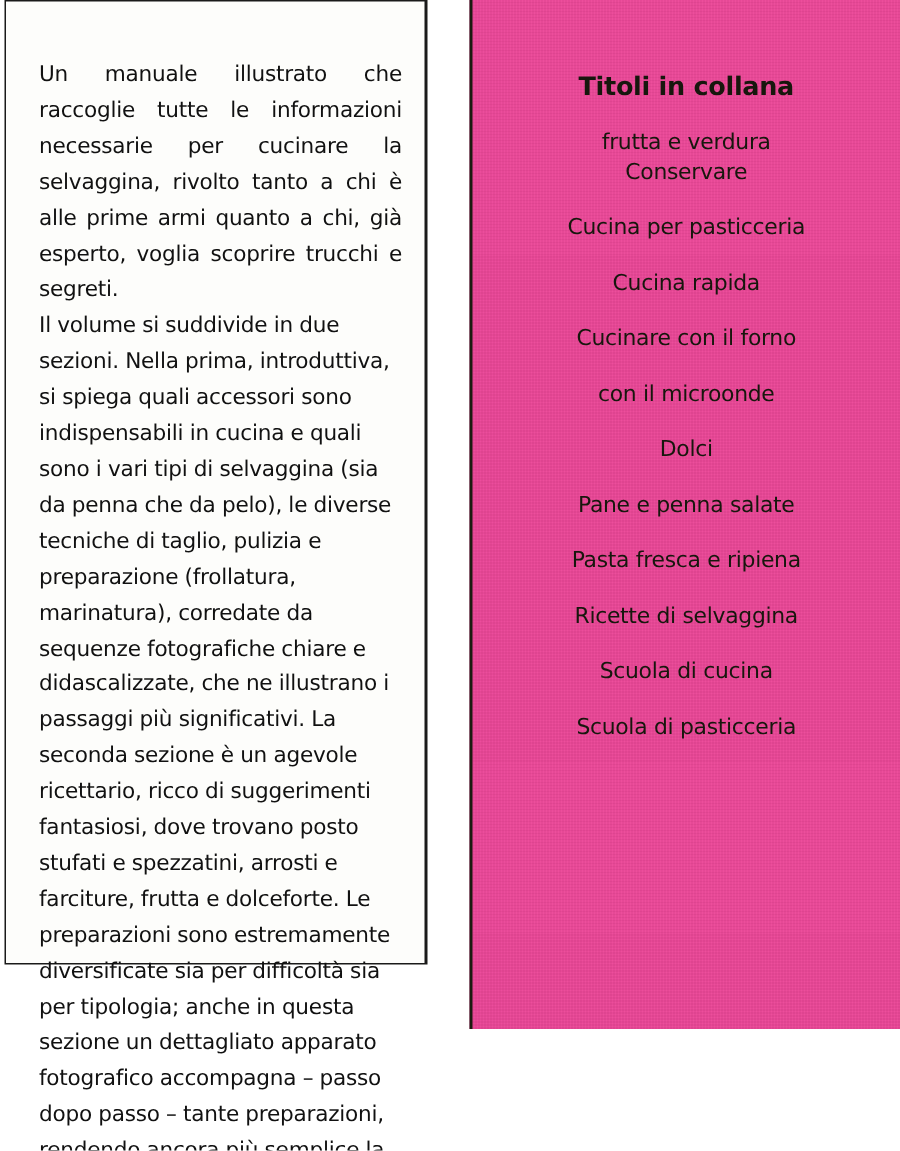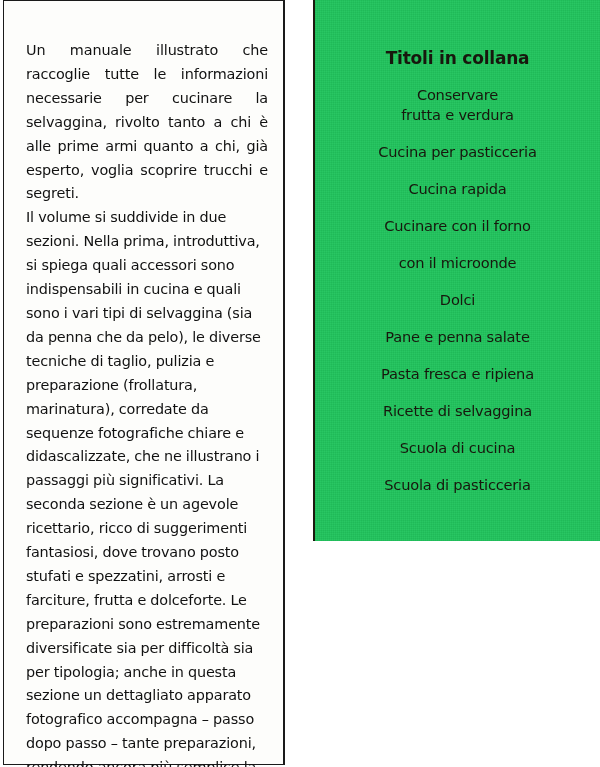--- a/index.html
+++ b/index.html
@@ -20,21 +20,21 @@
     height: 767px;
     background: #ffffff;
   }
 
   
   #left-panel {
     position: absolute;
     left: 3px;
     top: 0px;
     width: 282px;
-    height: 765px;
+    height: 643px;
     background: #fdfdfb;
     border-left: 1px solid #1a1a1a;
     border-right: 2px solid #1a1a1a;
     border-top: 1px solid #1a1a1a;
     border-bottom: 1px solid #1a1a1a;
     box-sizing: border-box;
   }
 
   #blurb {
     position: absolute;
@@ -58,22 +58,22 @@
   #blurb p.last-para {
     text-align: left;
   }
 
   
   #green-panel {
     position: absolute;
     left: 313px;
     top: 0px;
     width: 287px;
-    height: 541px;
-    background: #22c55e;
+    height: 686px;
+    background: #ec4899;
     border-left: 2px solid #1b1b10;
     box-sizing: border-box;
     overflow: hidden;
   }
   
   #green-panel::after {
     content: "";
     position: absolute;
     inset: 0;
     pointer-events: none;
@@ -146,22 +146,22 @@
       <p class="last-para">Il volume si suddivide in due sezioni. Nella prima, introduttiva, si spiega quali accessori sono indispensabili in cucina e quali sono i vari tipi di selvaggina (sia da penna che da pelo), le diverse tecniche di taglio, pulizia e preparazione (frollatura, marinatura), corredate da sequenze fotografiche chiare e didascalizzate, che ne illustrano i passaggi più significativi. La seconda sezione è un agevole ricettario, ricco di suggerimenti fantasiosi, dove trovano posto stufati e spezzatini, arrosti e farciture, frutta e dolceforte. Le preparazioni sono estremamente diversificate sia per difficoltà sia per tipologia; anche in questa sezione un dettagliato apparato fotografico accompagna – passo dopo passo – tante preparazioni, rendendo ancora più semplice la loro realizzazione.</p>
     </div>
   </div>
 
   <div id="green-panel">
 
     <div id="series-heading">Titoli in collana</div>
 
     <ul id="series-list">
       <li>
+        <span class="ln">frutta e verdura</span>
         <span class="ln">Conservare</span>
-        <span class="ln">frutta e verdura</span>
       </li>
       <li>
         <span class="ln">Cucina per pasticceria</span>
       </li>
       <li>
         <span class="ln">Cucina rapida</span>
       </li>
       <li>
         <span class="ln">Cucinare con il forno</span>
       </li>

